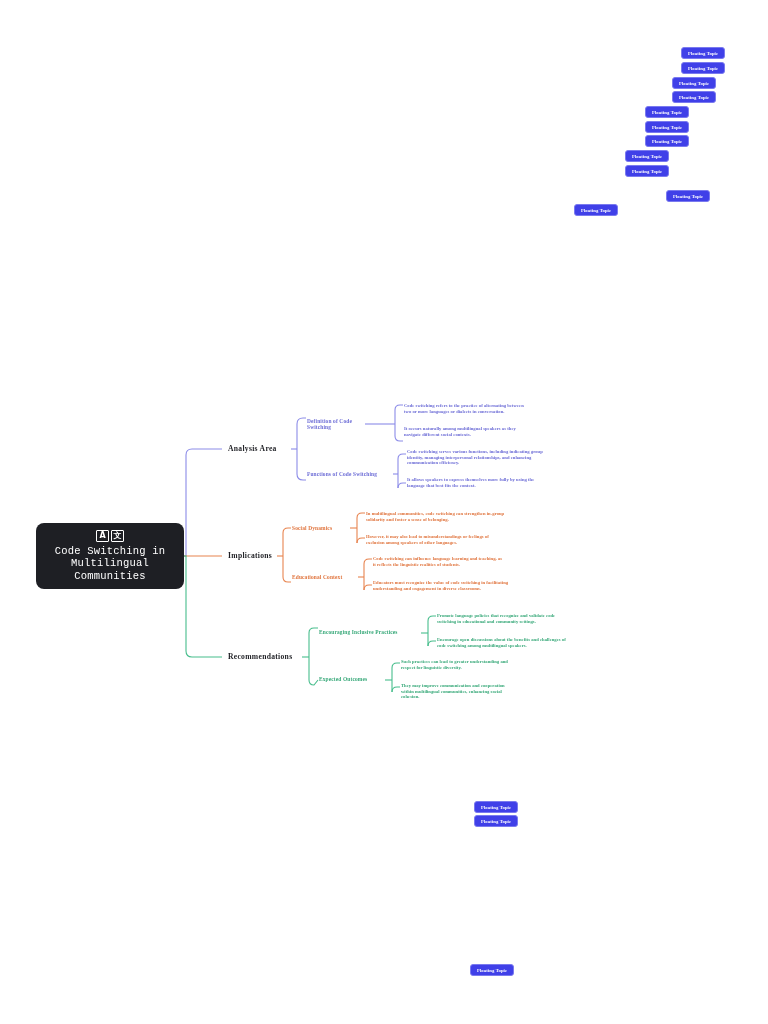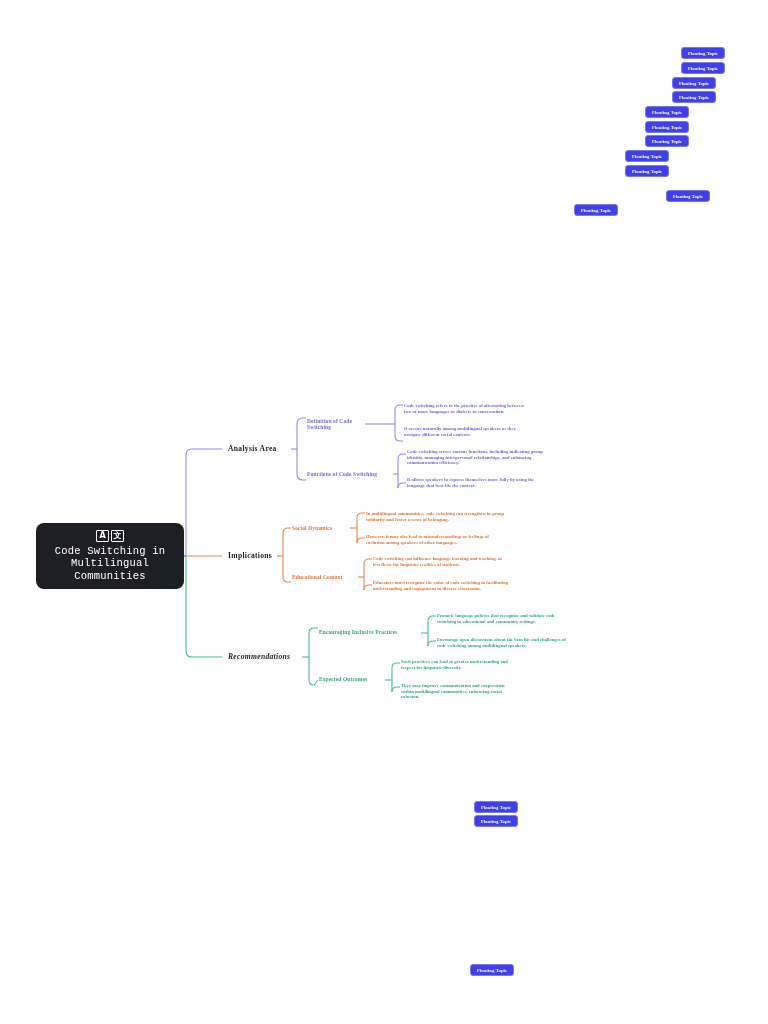--- a/index.html
+++ b/index.html
@@ -194,21 +194,21 @@
   <div class="node lvl2 c-orange" style="left:292px; top:574px; width:70px;">Educational Context</div>
 
   <div class="node lvl3 c-orange" style="left:366px; top:511px; width:140px;">In multilingual communities, code switching can strengthen in-group solidarity and foster a sense of belonging.</div>
 
   <div class="node lvl3 c-orange" style="left:366px; top:534px; width:140px;">However, it may also lead to misunderstandings or feelings of exclusion among speakers of other languages.</div>
 
   <div class="node lvl3 c-orange" style="left:373px; top:556px; width:132px;">Code switching can influence language learning and teaching, as it reflects the linguistic realities of students.</div>
 
   <div class="node lvl3 c-orange" style="left:373px; top:580px; width:136px;">Educators must recognize the value of code switching in facilitating understanding and engagement in diverse classrooms.</div>
 
-  <div class="node lvl1" style="left:228px; top:652px;font-style:italic;">Recommendations</div>
+  <div class="node lvl1" style="left:228px; top:652px;">Recommendations</div>
 
   <div class="node lvl2 c-green" style="left:319px; top:629px; width:104px;">Encouraging Inclusive Practices</div>
 
   <div class="node lvl2 c-green" style="left:319px; top:676px; width:70px;">Expected Outcomes</div>
 
   <div class="node lvl3 c-green" style="left:437px; top:613px; width:132px;">Promote language policies that recognize and validate code switching in educational and community settings.</div>
 
   <div class="node lvl3 c-green" style="left:437px; top:637px; width:132px;">Encourage open discussions about the benefits and challenges of code switching among multilingual speakers.</div>
 
   <div class="node lvl3 c-green" style="left:401px; top:659px; width:110px;">Such practices can lead to greater understanding and respect for linguistic diversity.</div>

